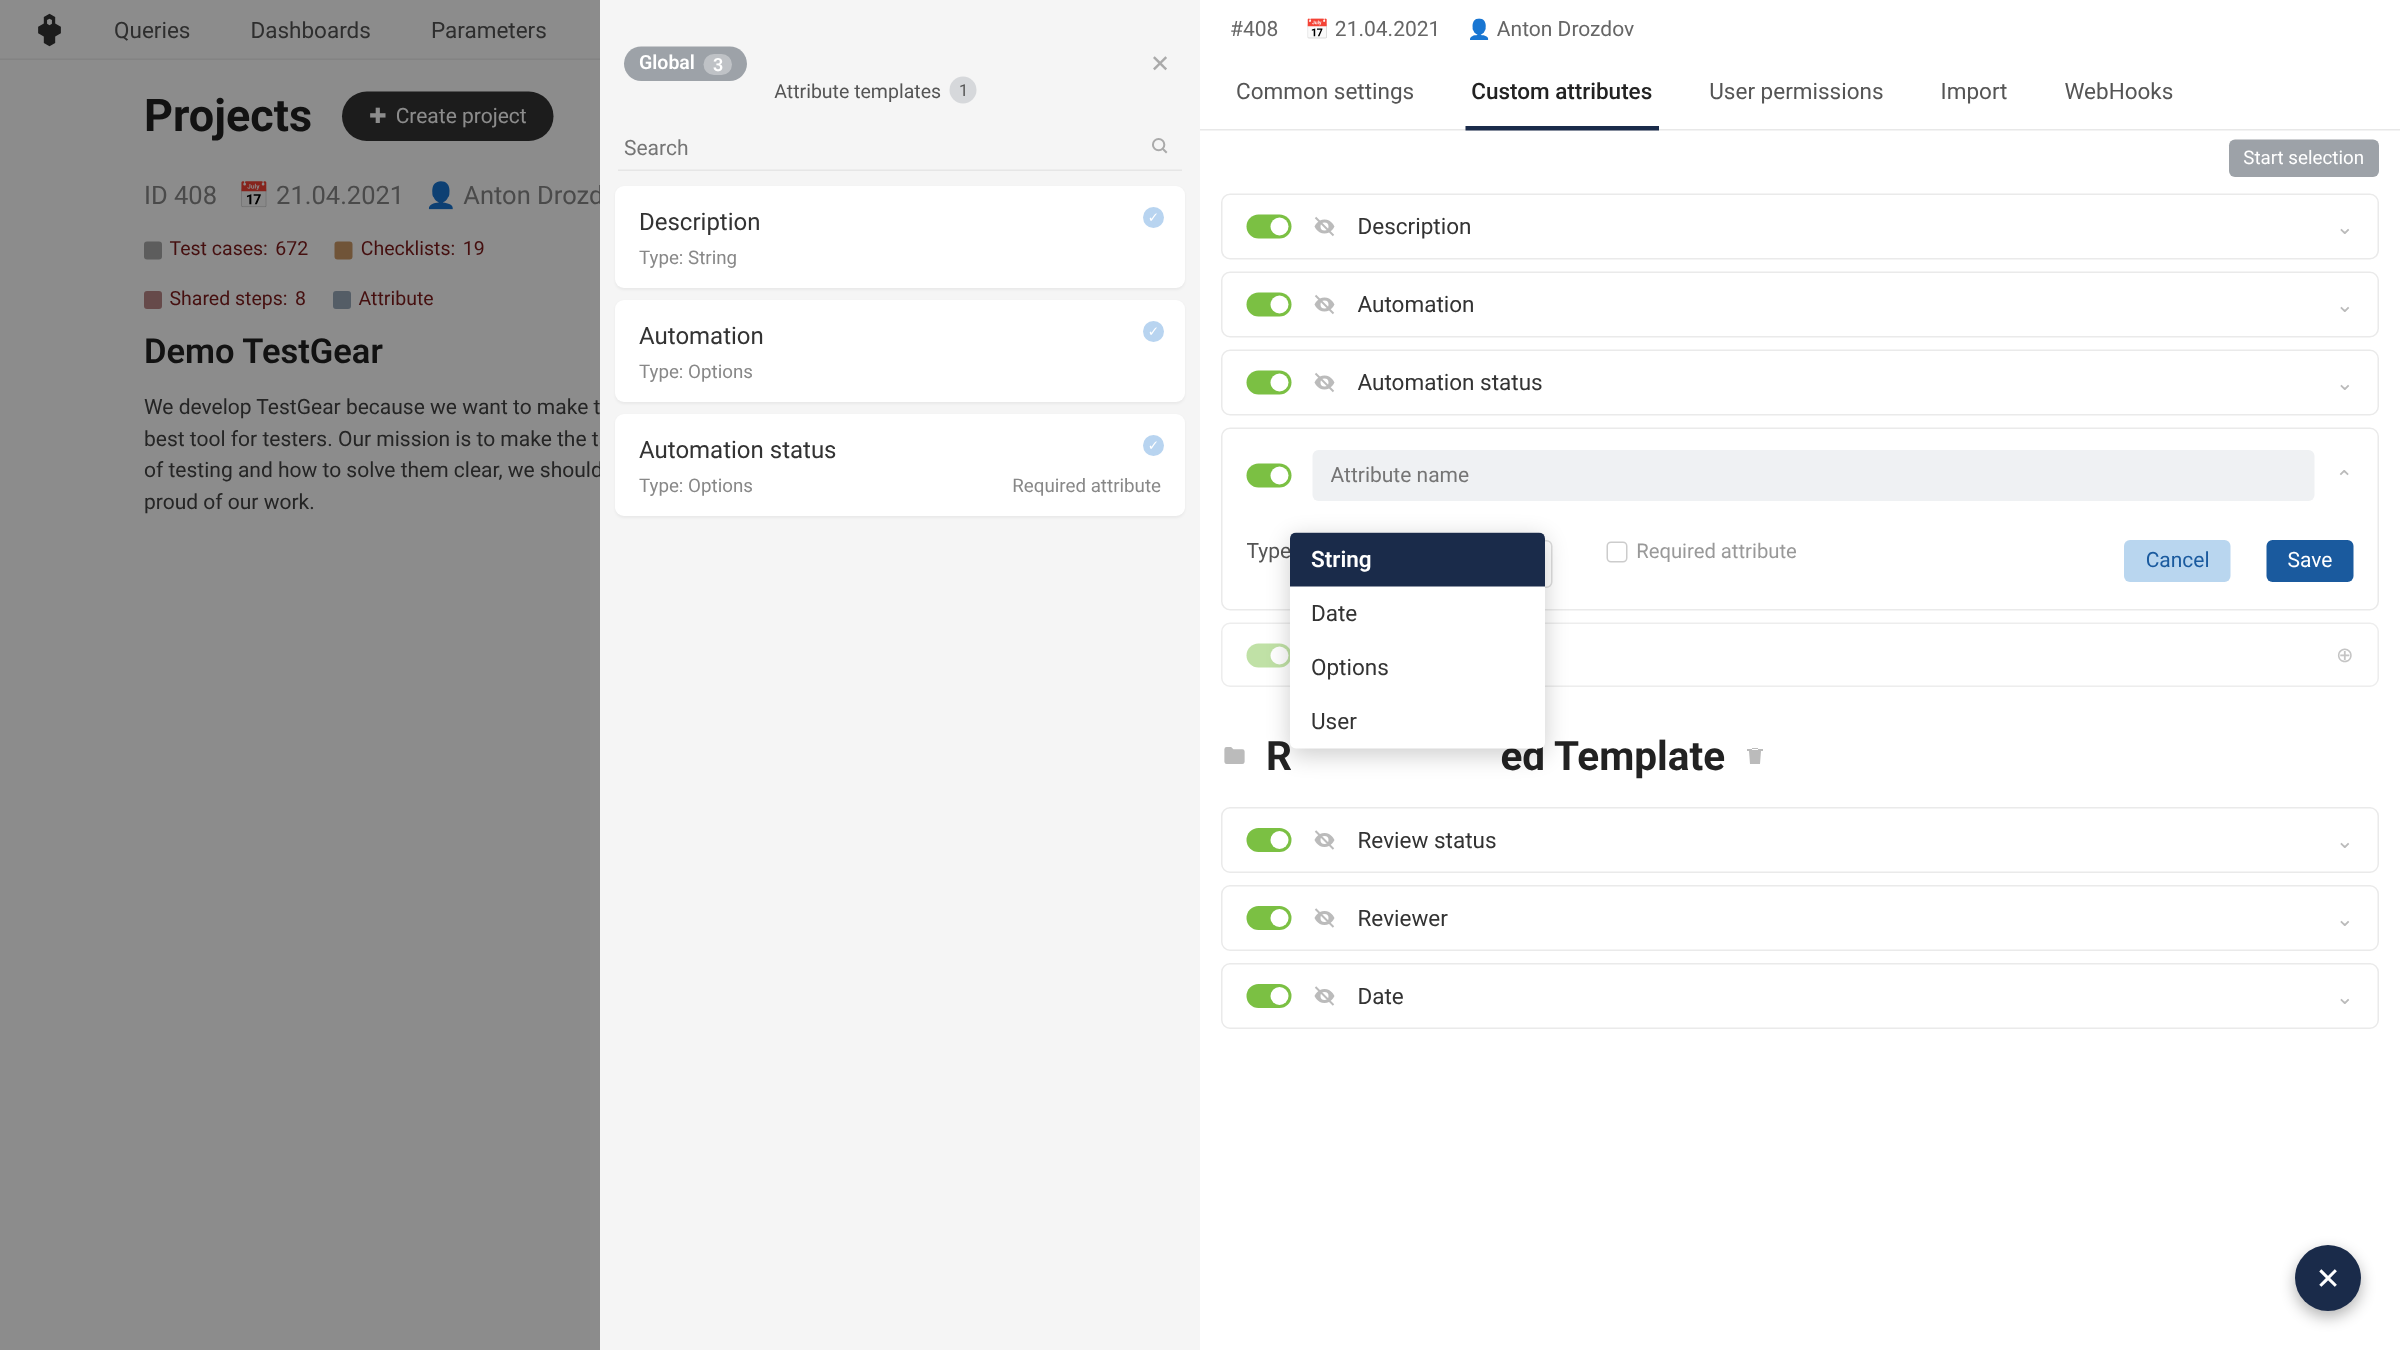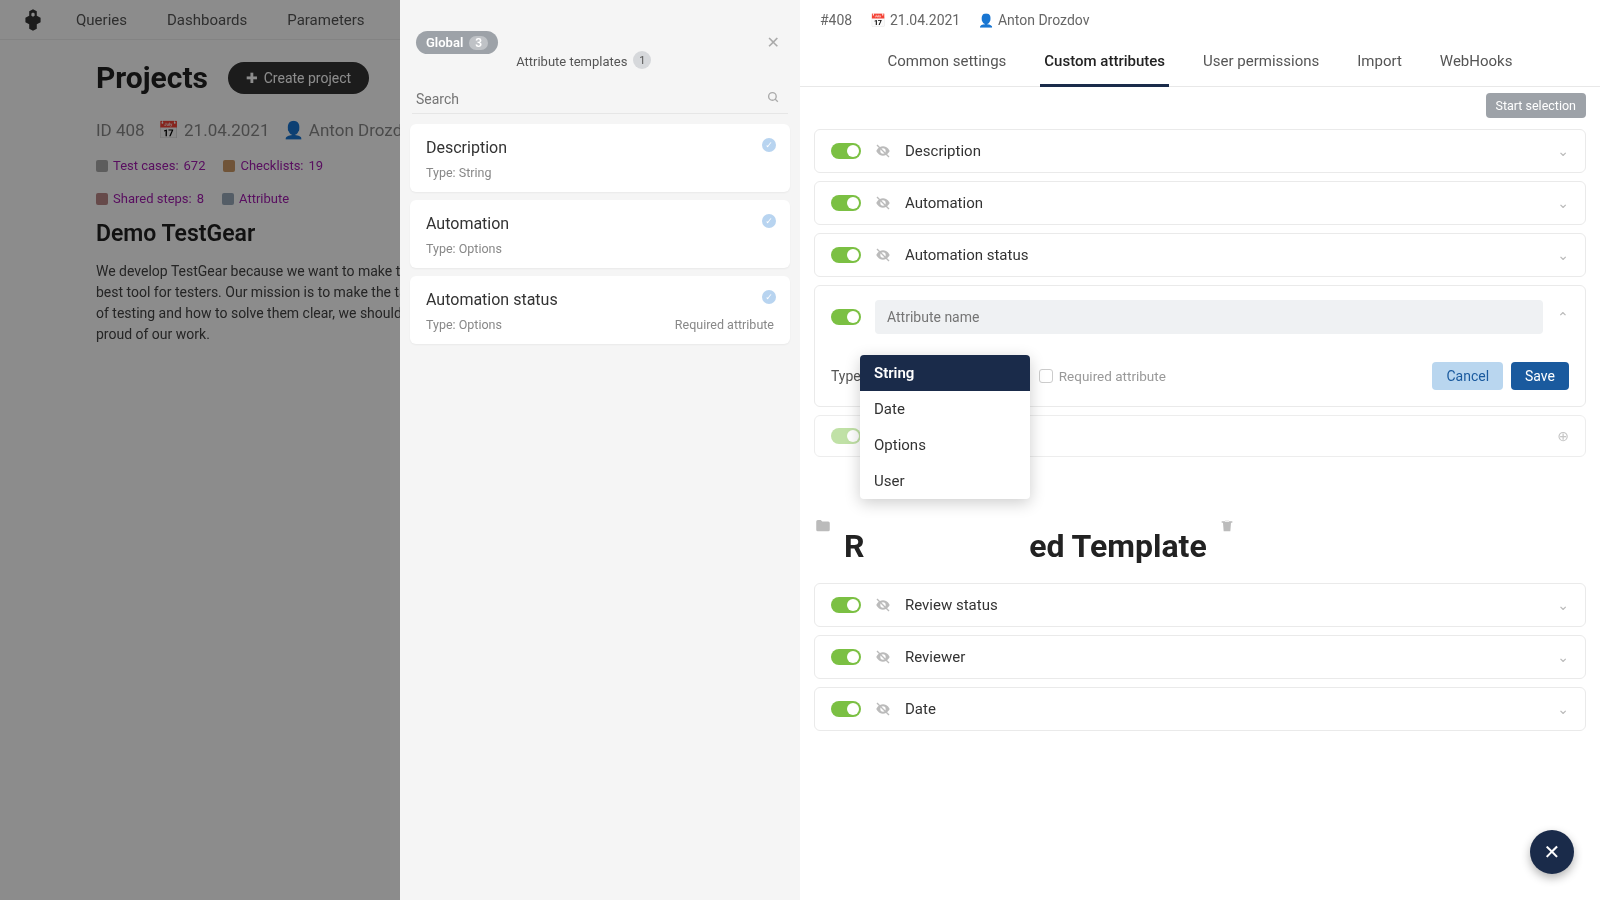--- a/index.html
+++ b/index.html
@@ -9,21 +9,21 @@
   .topnav { position: absolute; top: 0; left: 0; right: 0; height: 40px; background: #fff; display: flex; align-items: center; padding: 0 20px; border-bottom: 1px solid #eee; }
   .logo { width: 26px; height: 26px; margin-right: 30px; }
   .nav-item { color: #555; margin-right: 40px; font-size: 15px; cursor: pointer; }
   
   
   .projects-page { position: absolute; top: 40px; left: 0; width: 420px; padding: 20px 30px 20px 50px; margin-left: 46px; }
   .projects-header { display: flex; align-items: center; gap: 20px; margin-bottom: 25px; }
   .projects-title { font-size: 30px; font-weight: 700; color: #222; }
   .create-btn { background: #333; color: #fff; border-radius: 18px; padding: 8px 18px; font-size: 14px; display: inline-flex; align-items: center; gap: 6px; cursor: pointer; border: none; }
   .meta-line { color: #888; font-size: 17px; margin-bottom: 18px; display: flex; align-items: center; gap: 14px; }
-  .stats-line { color: #a21caf; font-size: 13px; margin-bottom: 14px; display: flex; align-items: center; gap: 18px; flex-wrap: wrap; }
+  .stats-line { color: #7f1d1d; font-size: 13px; margin-bottom: 14px; display: flex; align-items: center; gap: 18px; flex-wrap: wrap; }
   .stat { display: inline-flex; align-items: center; gap: 5px; }
   .stat-icon { width: 12px; height: 12px; display: inline-block; background: #aaa; border-radius: 2px; }
   .project-name { font-size: 23px; font-weight: 600; color: #222; margin-bottom: 14px; }
   .project-desc { font-size: 14px; color: #444; line-height: 1.5; }
   
   
   .overlay { position: absolute; top: 0; left: 0; right: 0; bottom: 0; background: rgba(0,0,0,0.45); }
   
   
   .side-panel { position: absolute; top: 0; bottom: 0; left: 400px; width: 400px; background: #f5f5f5; display: flex; flex-direction: column; }
@@ -41,59 +41,59 @@
   .attr-list { padding: 0 10px; display: flex; flex-direction: column; gap: 8px; }
   .attr-card { background: #fff; border-radius: 6px; padding: 14px 16px 12px; position: relative; box-shadow: 0 1px 2px rgba(0,0,0,0.05); }
   .attr-card .title { font-size: 16px; color: #333; margin-bottom: 8px; }
   .attr-card .sub { font-size: 12.5px; color: #888; display: flex; justify-content: space-between; }
   .attr-card .check { position: absolute; top: 14px; right: 14px; width: 14px; height: 14px; border-radius: 50%; background: #b8d4f0; display: flex; align-items: center; justify-content: center; color: #fff; font-size: 9px; }
   
   
   .main-panel { position: absolute; top: 0; bottom: 0; left: 800px; right: 0; background: #fff; display: flex; flex-direction: column; }
   .mp-head { padding: 12px 20px 10px; display: flex; align-items: center; gap: 18px; color: #666; font-size: 14px; }
   .mp-head .icon-small { color: #aaa; font-size: 13px; }
-  .tabs { display: flex; gap: 30px; padding: 0 20px; border-bottom: 1px solid #e8e8e8; justify-content: center; }
+  .tabs { display: flex; gap: 30px; padding: 0 20px; border-bottom: 1px solid #e8e8e8; }
   .tab { padding: 14px 4px 16px; color: #555; font-size: 15px; cursor: pointer; position: relative; }
   .tab.active { color: #222; font-weight: 500; }
   .tab.active::after { content: ""; position: absolute; left: 0; right: 0; bottom: -1px; height: 3px; background: #1a2b4a; }
   
   .body-scroll { padding: 14px 14px 14px 14px; position: relative; overflow: visible; }
   .start-sel { position: absolute; top: 6px; right: 14px; background: #9da2a8; color: #fff; border: none; border-radius: 4px; padding: 5px 10px; font-size: 12.5px; cursor: pointer; }
   
   .attr-row { background: #fff; border: 1px solid #eaeaea; border-radius: 6px; padding: 12px 16px; display: flex; align-items: center; gap: 14px; margin-bottom: 8px; }
   .toggle { width: 30px; height: 16px; background: #7bc043; border-radius: 10px; position: relative; cursor: pointer; flex-shrink: 0; }
   .toggle.dim { opacity: 0.55; }
   .toggle::after { content: ""; position: absolute; right: 2px; top: 2px; width: 12px; height: 12px; background: #fff; border-radius: 50%; }
   .eye { width: 16px; height: 16px; color: #bbb; flex-shrink: 0; }
   .eye svg { display: block; }
   .row-label { font-size: 15px; color: #333; flex: 1; }
   .chev { color: #bbb; font-size: 14px; cursor: pointer; }
   .plus-circ { color: #bbb; font-size: 14px; }
   
   .attr-row.editing { flex-wrap: wrap; padding: 14px 16px; }
   .edit-line1 { display: flex; align-items: center; gap: 14px; width: 100%; }
   .name-input { flex: 1; background: #eff1f3; border: none; border-radius: 4px; padding: 9px 12px; font-size: 14px; color: #666; outline: none; }
-  .edit-line2 { display: flex; align-items: center; gap: 8px; width: 100%; margin-top: 12px; }
+  .edit-line2 { display: flex; align-items: flex-start; gap: 24px; width: 100%; margin-top: 12px; }
   .type-lbl { color: #555; font-size: 14px; }
   .type-select { position: relative; border: 1px solid #ddd; border-radius: 4px; padding: 7px 30px 7px 12px; font-size: 14px; color: #333; background: #fff; min-width: 150px; cursor: pointer; }
   .type-select .caret { position: absolute; right: 10px; top: 10px; color: #aaa; font-size: 11px; }
   .req-check { display: flex; align-items: center; gap: 6px; color: #999; font-size: 13.5px; margin-left: 12px; }
   .req-check .box { width: 14px; height: 14px; border: 1.5px solid #ccc; border-radius: 3px; }
   .spacer { flex: 1; }
   .btn { border: none; border-radius: 4px; padding: 6px 14px; font-size: 14px; cursor: pointer; }
   .btn.cancel { background: #b9d6ef; color: #1a5a9e; }
   .btn.save { background: #1a5a9e; color: #fff; }
   
   .dropdown { position: absolute; background: #fff; border-radius: 4px; box-shadow: 0 4px 16px rgba(0,0,0,0.2); overflow: hidden; z-index: 50; min-width: 170px; }
   .dropdown .opt { padding: 9px 14px; font-size: 15px; color: #333; cursor: pointer; }
   .dropdown .opt.selected { background: #1a2b4a; color: #fff; font-weight: 600; }
   
   .section-title { display: flex; align-items: center; gap: 12px; margin: 30px 0 18px; }
   .section-title .folder { color: #bbb; }
-  .section-title h2 { font-size: 32px; font-weight: 700; color: #222; margin-top: 40px; }
+  .section-title h2 { font-size: 27px; font-weight: 700; color: #222; }
   .section-title .trash { color: #bbb; cursor: pointer; }
   
   .fab { position: absolute; bottom: 26px; right: 26px; width: 44px; height: 44px; border-radius: 50%; background: #1a2b4a; color: #fff; display: flex; align-items: center; justify-content: center; font-size: 20px; cursor: pointer; box-shadow: 0 4px 10px rgba(0,0,0,0.3); }
   
   svg { display: block; }
 </style>
 </head>
 <body>
 
 <div class="topnav">

